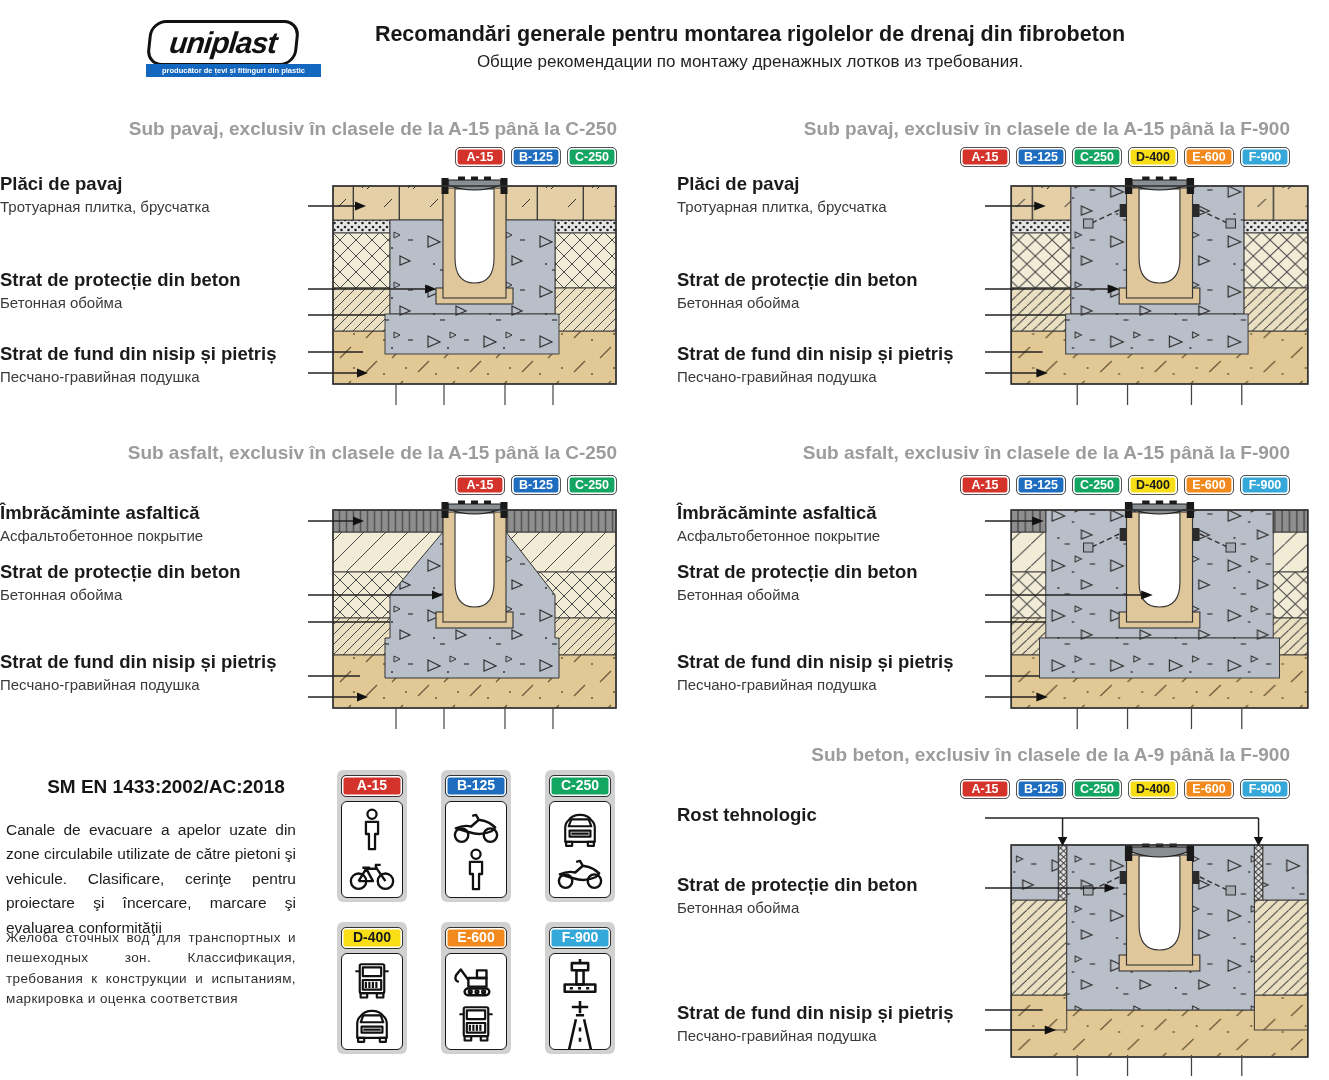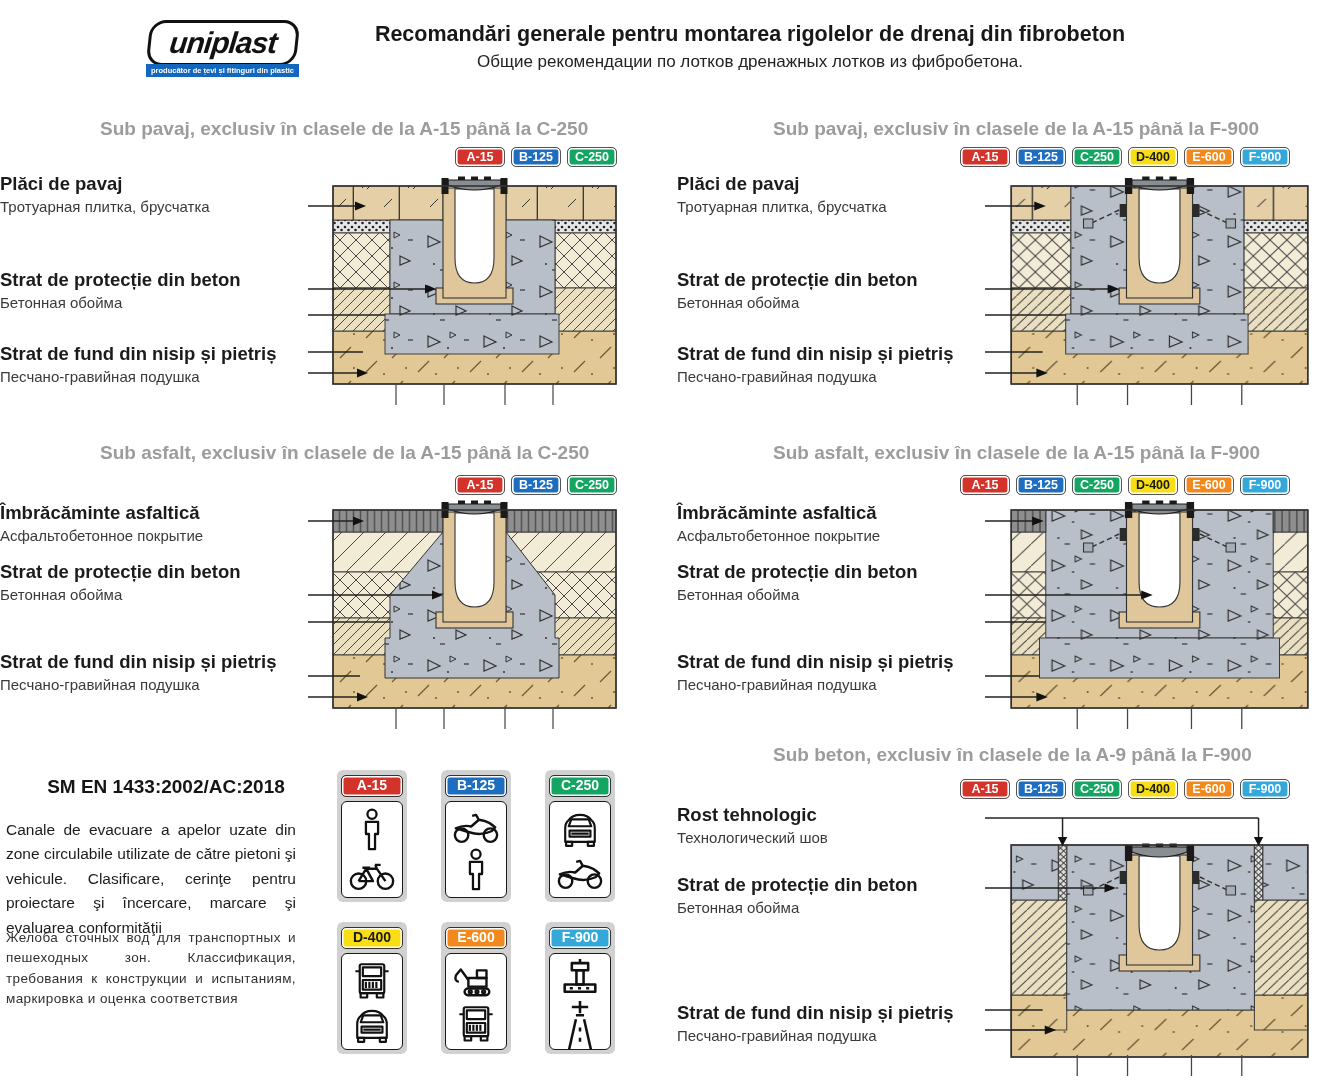--- a/index.html
+++ b/index.html
@@ -1,23 +1,23 @@
 <!DOCTYPE html>
 <html><head>
 <meta charset="utf-8">
 <style>
 *{margin:0;padding:0;box-sizing:border-box}
 body{background:#fff;font-family:"Liberation Sans",sans-serif}
 .page{position:relative;width:1329px;height:1080px;background:#fff;overflow:hidden}
 .logo-box{position:absolute;left:148px;top:20px;width:150px;height:46px;border:3.5px solid #111;border-radius:16px;display:flex;align-items:center;justify-content:center;transform:skewX(-6deg);background:#fff}
 .logo-text{font-size:30px;font-weight:bold;font-style:italic;color:#111;letter-spacing:-1px}
-.logo-tag{position:absolute;left:146px;top:64px;background:#1467BF;color:#fff;font-size:7.5px;font-weight:bold;text-align:center;padding:2px 5px;white-space:nowrap}
+.logo-tag{position:absolute;left:146px;top:64px;background:#1467BF;color:#fff;font-size:7.5px;font-weight:bold;text-align:center;padding:2px 16px;white-space:nowrap}
 .htitle{position:absolute;left:170px;top:22px;width:1160px;text-align:center;font-size:21.5px;font-weight:bold;color:#181818}
 .hsub{position:absolute;left:170px;top:52px;width:1160px;text-align:center;font-size:17px;color:#222}
-.stitle{position:absolute;text-align:left;font-size:19px;font-weight:600;color:#9C9C9C}
+.stitle{position:absolute;text-align:right;font-size:19px;font-weight:600;color:#9C9C9C}
 .brow{position:absolute;text-align:right}
 .badge{display:inline-block;margin-left:6px;min-width:50px;padding:0 5px;height:20px;line-height:18px;border-radius:5px;border:1.4px solid #555;box-shadow:inset 0 0 0 1.6px #fff;font-size:12.5px;font-weight:bold;text-align:center}
 .lbl{position:absolute;text-align:left}
 .lbl .ro{display:block;font-size:18.5px;font-weight:bold;color:#1b1b1b;line-height:1.3}
 .lbl .ru{display:block;font-size:15px;color:#3a3a3a;line-height:1.45}
 .diag{position:absolute}
 .diag svg{display:block;width:100%;height:100%}
 .smtitle{position:absolute;left:20px;top:776px;width:292px;text-align:center;font-size:19px;font-weight:bold;color:#151515}
 .para{position:absolute;left:6px;width:290px;text-align:justify}
 .para.ro{top:818px;font-size:15.5px;line-height:1.58;color:#1c1c1c}
@@ -85,21 +85,21 @@
         <path d="M0 6 L6 0 M0 0 L6 6" stroke="#444" stroke-width="0.9" fill="none"></path>
       </pattern>
     </defs>
   </svg>
 
   <div class="logo-box">
     <span class="logo-text">uniplast</span>
   </div>
   <div class="logo-tag">producător de țevi și fitinguri din plastic</div>
   <div class="htitle">Recomandări generale pentru montarea rigolelor de drenaj din fibrobeton</div>
-  <div class="hsub">Общие рекомендации по лотков дренажных лотков из фибробетона.</div>
+  <div class="hsub">Общие рекомендации по монтажу дренажных лотков из требования.</div>
 
   <div class="stitle" style="left:100px;top:118px;width:517px">Sub pavaj, exclusiv în clasele de la A-15 până la C-250</div>
   <div class="stitle" style="left:773px;top:118px;width:517px">Sub pavaj, exclusiv în clasele de la A-15 până la F-900</div>
   <div class="stitle" style="left:100px;top:442px;width:517px">Sub asfalt, exclusiv în clasele de la A-15 până la C-250</div>
   <div class="stitle" style="left:773px;top:442px;width:517px">Sub asfalt, exclusiv în clasele de la A-15 până la F-900</div>
   <div class="stitle" style="left:773px;top:744px;width:517px">Sub beton, exclusiv în clasele de la A-9 până la F-900</div>
 
   <div class="brow" style="left:100px;top:147px;width:517px"><span class="badge" style="background: rgb(212, 51, 43); color: rgb(255, 255, 255);">A-15</span><span class="badge" style="background: rgb(30, 109, 190); color: rgb(255, 255, 255);">B-125</span><span class="badge" style="background: rgb(19, 166, 98); color: rgb(255, 255, 255);">C-250</span></div>
   <div class="brow" style="left:773px;top:147px;width:517px"><span class="badge" style="background: rgb(212, 51, 43); color: rgb(255, 255, 255);">A-15</span><span class="badge" style="background: rgb(30, 109, 190); color: rgb(255, 255, 255);">B-125</span><span class="badge" style="background: rgb(19, 166, 98); color: rgb(255, 255, 255);">C-250</span><span class="badge" style="background: rgb(249, 222, 22); color: rgb(26, 26, 26);">D-400</span><span class="badge" style="background: rgb(242, 137, 28); color: rgb(255, 255, 255);">E-600</span><span class="badge" style="background: rgb(51, 168, 217); color: rgb(255, 255, 255);">F-900</span></div>
   <div class="brow" style="left:100px;top:475px;width:517px"><span class="badge" style="background: rgb(212, 51, 43); color: rgb(255, 255, 255);">A-15</span><span class="badge" style="background: rgb(30, 109, 190); color: rgb(255, 255, 255);">B-125</span><span class="badge" style="background: rgb(19, 166, 98); color: rgb(255, 255, 255);">C-250</span></div>
@@ -153,21 +153,20 @@
     <span class="ro">Strat de protecție din beton</span>
     <span class="ru">Бетонная обойма</span>
   </div>
   <div class="lbl" style="left:677px;top:650px;width:308px">
     <span class="ro">Strat de fund din nisip și pietriș</span>
     <span class="ru">Песчано-гравийная подушка</span>
   </div>
 
   <div class="lbl" style="left:677px;top:803px;width:308px">
     <span class="ro">Rost tehnologic</span>
-    <span class="ru">Технологический шов</span>
   </div>
   <div class="lbl" style="left:677px;top:873px;width:308px">
     <span class="ro">Strat de protecție din beton</span>
     <span class="ru">Бетонная обойма</span>
   </div>
   <div class="lbl" style="left:677px;top:1001px;width:308px">
     <span class="ro">Strat de fund din nisip și pietriș</span>
     <span class="ru">Песчано-гравийная подушка</span>
   </div>
 

